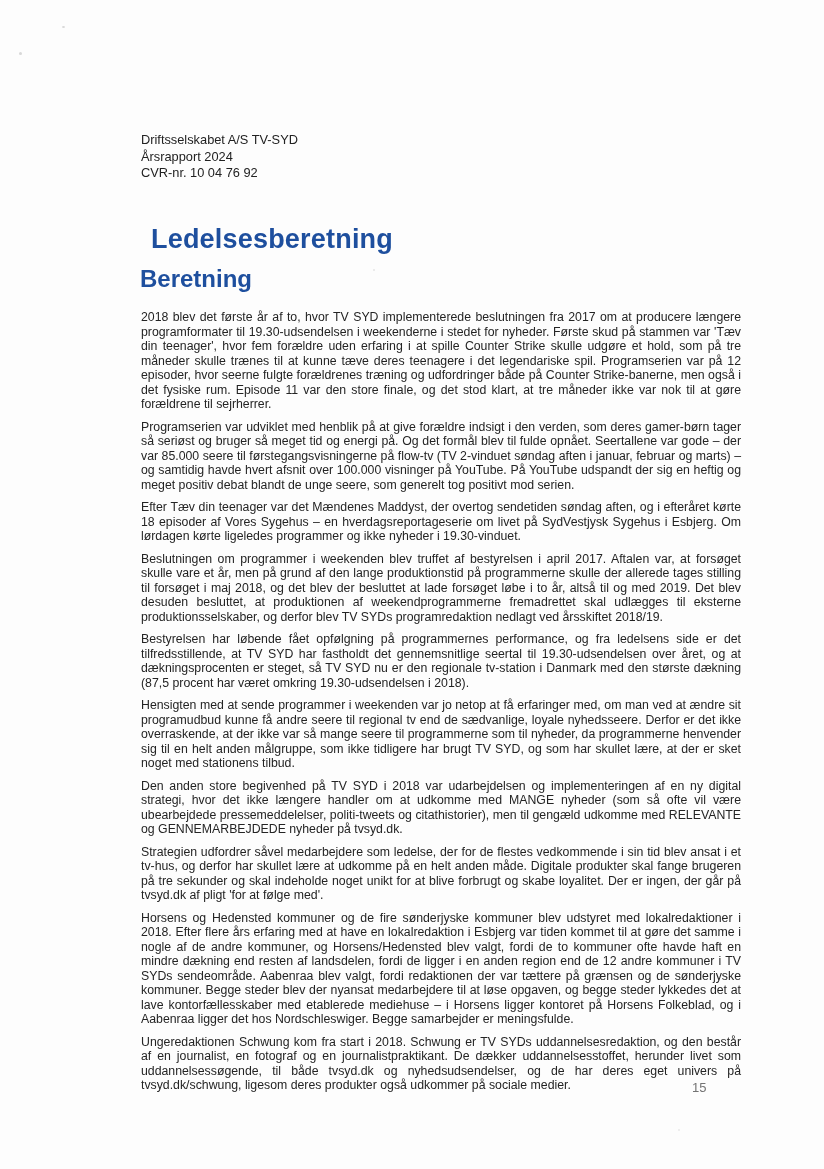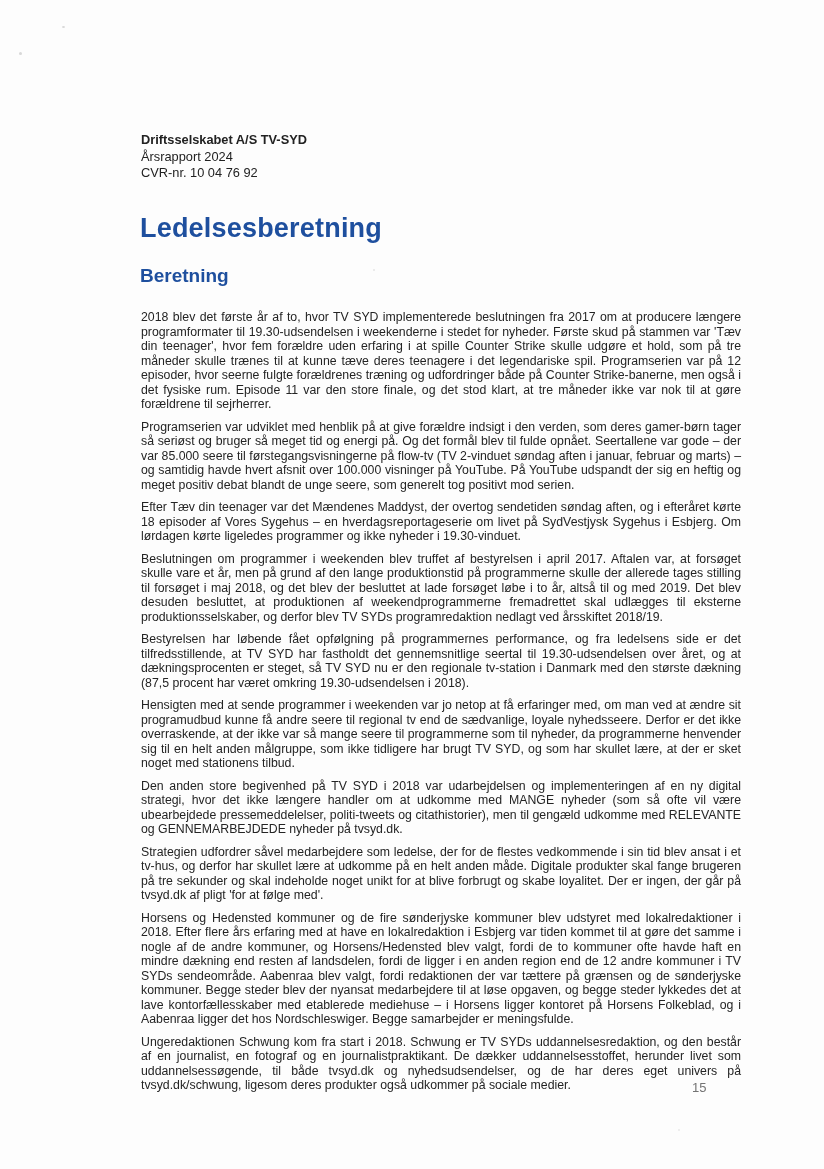--- a/index.html
+++ b/index.html
@@ -25,33 +25,33 @@
   .s1{ left:62px; top:26px;  width:3px; height:2px; }
   .s2{ left:19px; top:52px;  width:3px; height:3px; }
   .s3{ left:373px; top:269px; width:2px; height:2px; opacity:.35;}
   .s4{ left:678px; top:1129px; width:2px; height:2px; opacity:.3;}
 
   .doc-header{
     position:absolute; left:141px; top:132px;
     font-size:12.8px; line-height:16.5px;
     color:#222;
   }
-  .doc-header .company{ font-weight:bold; }
+  .doc-header .company{ font-weight:normal; }
 
   .main-title{
     position:absolute; left:140px; top:213px;
-    margin:0;
+    margin:11px;
     font-size:27px; font-weight:bold;
     color:var(--accent);
     letter-spacing:.2px;
   }
   .section-title{
     position:absolute; left:140px; top:265px;
     margin:0;
-    font-size:19px; font-weight:bold;
+    font-size:24px; font-weight:bold;
     color:var(--accent);
   }
   .body-text{
     position:absolute; left:141px; top:310px;
     width:600px;
     font-size:12.3px; line-height:14.5px;
     text-align:justify;
     color:#242424;
   }
   .body-text p{ margin:0 0 8px 0; }

